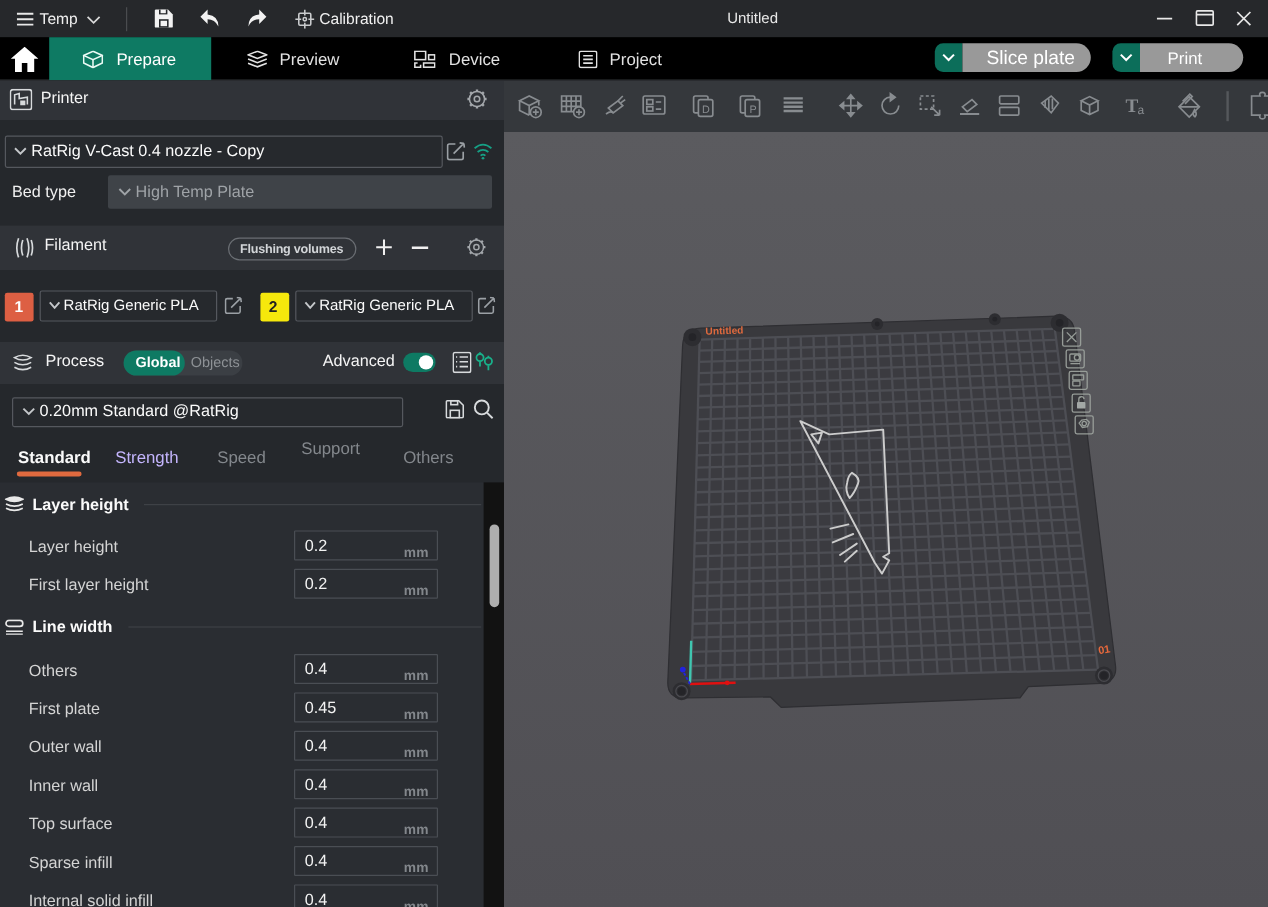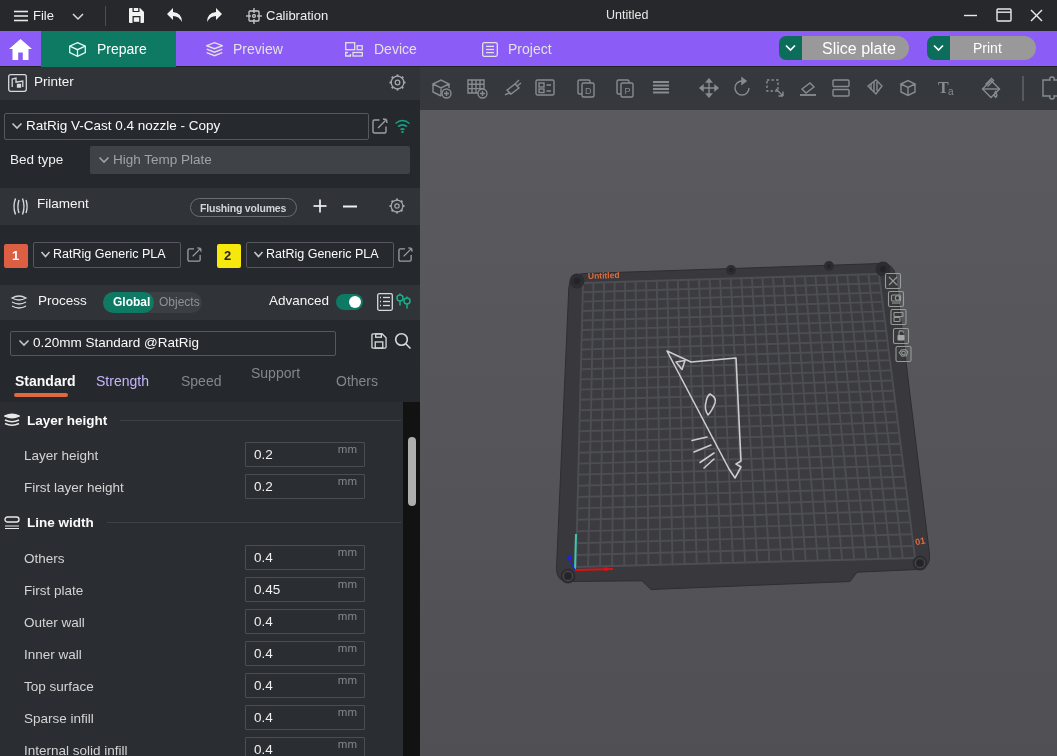--- a/index.html
+++ b/index.html
@@ -1,45 +1,45 @@
 <!DOCTYPE html>
 <html><head><meta charset="utf-8">
 <style>
 * { margin:0; padding:0; box-sizing:border-box; }
 html,body { width:1057px; height:756px; overflow:hidden; background:#242629;
   font-family:"Liberation Sans", sans-serif; }
 .abs { position:absolute; }
 #titlebar { position:absolute; left:0; top:0; width:1057px; height:31px; background:#26282b; color:#eee; }
-#navbar { position:absolute; left:0; top:31px; width:1057px; height:36px; background:#8b5cf6; border-bottom:1px solid #202224; }
+#navbar { position:absolute; left:0; top:31px; width:1057px; height:36px; background:#000000; border-bottom:1px solid #202224; }
 #sidebar { position:absolute; left:0; top:67px; width:420px; height:689px; background:#25282c; }
 .sechead { position:absolute; left:0; width:420px; background:#303338; }
 #toolbar { position:absolute; left:420px; top:67px; width:637px; height:43px; background:#35383c; }
 #viewport { position:absolute; left:420px; top:110px; width:637px; height:646px; }
 .t { position:absolute; white-space:nowrap; }
 svg.ic { position:absolute; }
 .combo { position:absolute; border:1px solid #55585e; border-radius:2px; background:#26292d; color:#fff; font-size:13.5px; }
 .chev { stroke:#c4c7ca; stroke-width:1.6; fill:none; }
 .inbox { position:absolute; border:1px solid #4a4e54; border-radius:1px; width:120px; height:25px; background:#2a2d32; }
 .inbox .v { position:absolute; left:8px; top:4px; font-size:13.5px; color:#f2f2f2; }
-.inbox .u { position:absolute; right:7px; top:0; font-size:11.5px; color:#83878c; }
+.inbox .u { position:absolute; right:7px; top:12px; font-size:11.5px; color:#83878c;font-weight:bold; }
 .rowlab { position:absolute; left:24px; font-size:13.5px; color:#d4d4d4; }
 .ghead { position:absolute; left:27px; font-size:13.5px; font-weight:bold; color:#fafafa; }
 .gline { position:absolute; height:1px; background:#3e4146; }
 </style></head>
 <body>
 
 <div id="titlebar">
   <svg class="ic" style="left:14px;top:9px" width="14" height="14" viewBox="0 0 14 14">
       <g stroke="#e8e8e8" stroke-width="1.6">
         <line x1="0" y1="2.5" x2="14" y2="2.5"></line>
         <line x1="0" y1="7" x2="14" y2="7"></line>
         <line x1="0" y1="11.5" x2="14" y2="11.5"></line>
       </g>
     </svg>
-  <div class="t" style="left:33px;top:8px;font-size:13px;color:#f0f0f0">File</div>
+  <div class="t" style="left:33px;top:8px;font-size:13px;color:#f0f0f0">Temp</div>
   <svg class="ic" style="left:71px;top:12px" width="14" height="9" viewBox="0 0 14 9">
       <path d="M2,2 L7,7 L12,2" fill="none" stroke="#d8d8d8" stroke-width="1.5"></path>
     </svg>
   <div class="abs" style="left:105px;top:6px;width:1px;height:20px;background:#4a4c4f"></div>
   <svg class="ic" style="left:128px;top:7px" width="17" height="17" viewBox="0 0 17 17">
       <path d="M2,1 H12 L16,5 V15 Q16,16 15,16 H2 Q1,16 1,15 V2 Q1,1 2,1 Z" fill="#f2f2f2"></path>
       <rect x="4.5" y="9" width="8" height="7" fill="#26282b"></rect>
       <rect x="5.8" y="10.3" width="5.4" height="4.5" fill="#f2f2f2"></rect>
       <rect x="4.5" y="1" width="7" height="4" fill="#26282b"></rect>
       <rect x="5.8" y="1" width="4.4" height="3" fill="#f2f2f2"></rect>

